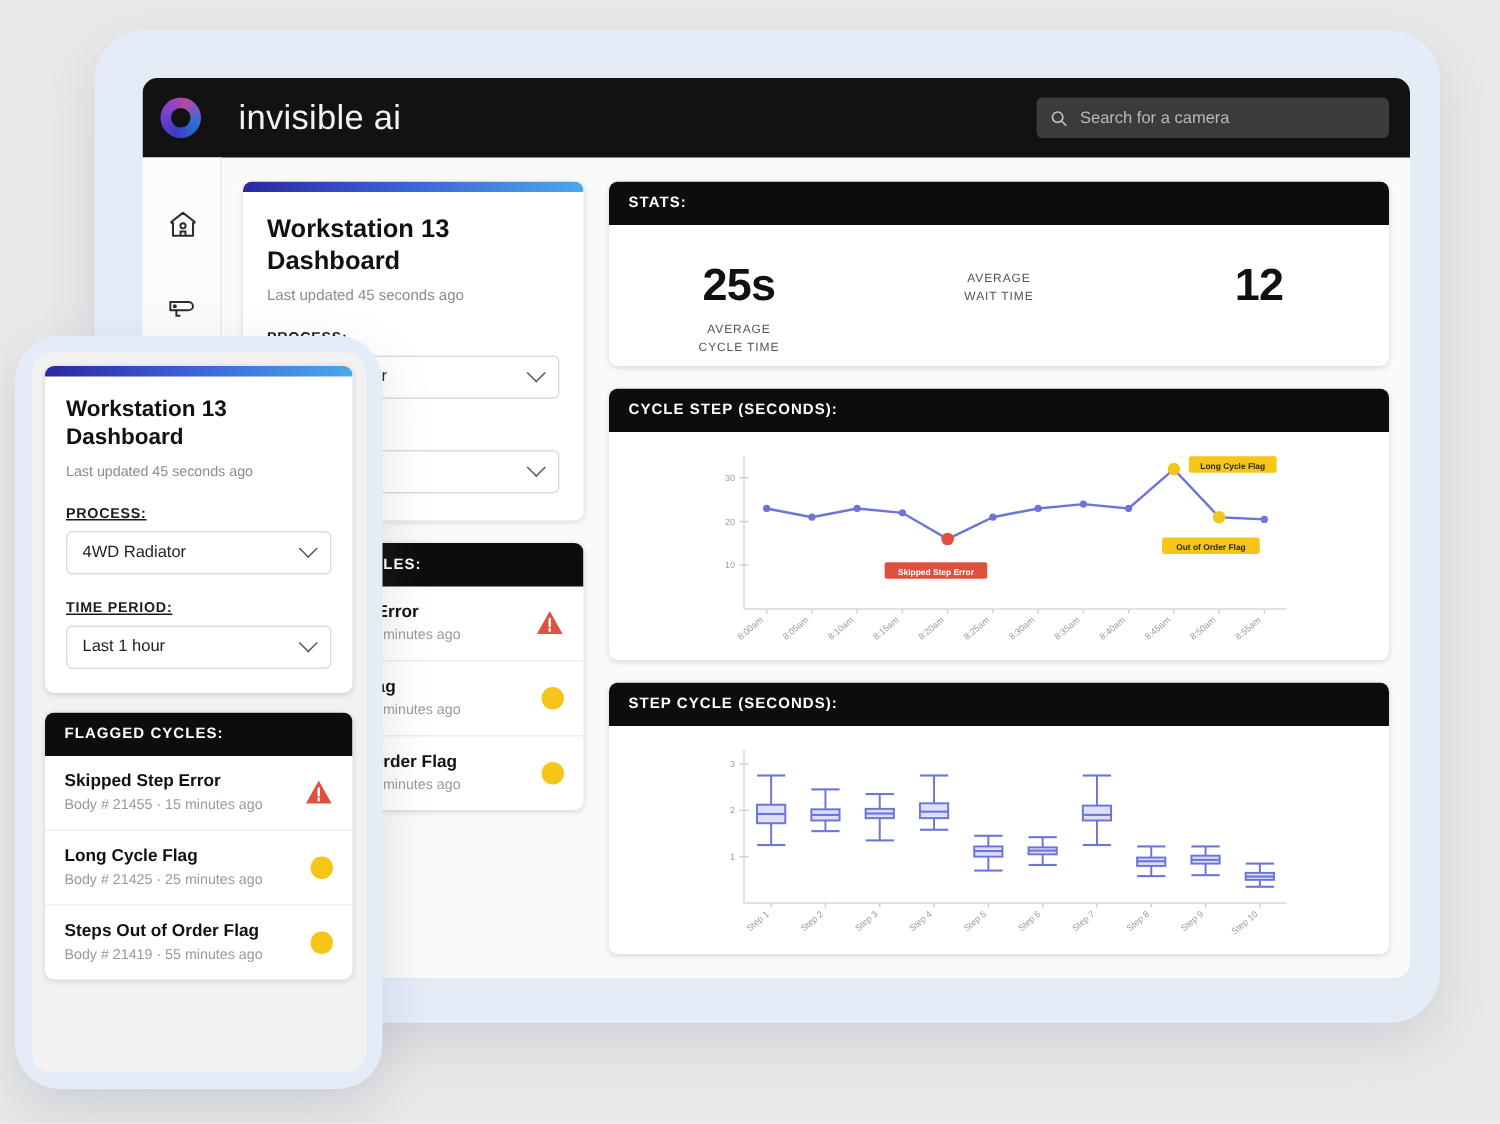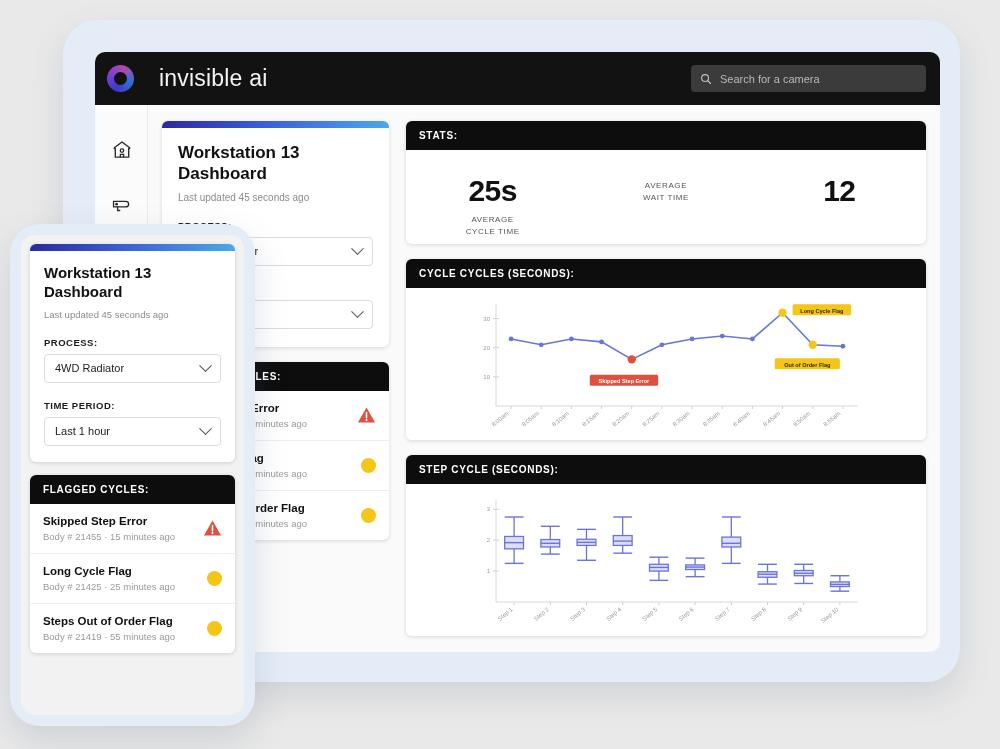--- a/index.html
+++ b/index.html
@@ -76,21 +76,21 @@
 
   .card {
     background: #fff; border-radius: 6px;
     box-shadow: 0 1px 4px rgba(0,0,0,0.14);
     overflow: hidden;
   }
   .grad-bar { height: 7px; background: linear-gradient(90deg,#2a2a9e 0%, #3b5fd4 45%, #4ba8e8 100%); }
   .dash-body { padding: 14px 16px 18px; }
   .dash-title { font-size: 17px; font-weight: bold; line-height: 1.25; color: #111; }
   .dash-sub { font-size: 10px; color: #8b8b8b; margin-top: 7px; }
-  .field-label { font-size: 9.5px; font-weight: bold; color: #1a1a1a; letter-spacing: .5px; margin-top: 17px; }
+  .field-label { font-size: 9.5px; font-weight: bold; color: #1a1a1a; letter-spacing: .5px; margin-top: 17px; text-decoration: underline; }
   .select {
     margin-top: 6px; height: 29px; border: 1px solid #dcdcdc; border-radius: 4px;
     display: flex; align-items: center; justify-content: space-between;
     padding: 0 10px; font-size: 11px; color: #222; background: #fff;
   }
   .chev { width: 9px; height: 9px; border-right: 1.6px solid #555; border-bottom: 1.6px solid #555;
           transform: rotate(45deg) translate(-2px,-2px); }
 
   
   .blk-head {
@@ -245,21 +245,21 @@
               <div class="stat">
                 <div class="stat-lbl">AVERAGE<br>WAIT TIME</div>
               </div>
               <div class="stat">
                 <div class="stat-val">12</div>
               </div>
             </div>
         </div>
 
         <div class="card">
-          <div class="blk-head">CYCLE CYCLES (SECONDS):</div>
+          <div class="blk-head">CYCLE STEP (SECONDS):</div>
           <div class="chart-body">
             <svg id="line-chart" viewBox="0 0 400 150" width="100%" height="150">
                 <line x1="30" y1="8" x2="30" y2="110" stroke="#d8d8d8" stroke-width="1"></line>
                 <line x1="30" y1="110" x2="392" y2="110" stroke="#d8d8d8" stroke-width="1"></line>
                 <line x1="27" y1="80.85714285714286" x2="33" y2="80.85714285714286" stroke="#d0d0d0" stroke-width="1"></line>
                 <text x="24" y="82.85714285714286" text-anchor="end" class="axis-lbl">10</text>
                 <line x1="27" y1="51.714285714285715" x2="33" y2="51.714285714285715" stroke="#d0d0d0" stroke-width="1"></line>
                 <text x="24" y="53.714285714285715" text-anchor="end" class="axis-lbl">20</text>
                 <line x1="27" y1="22.57142857142857" x2="33" y2="22.57142857142857" stroke="#d0d0d0" stroke-width="1"></line>
                 <text x="24" y="24.57142857142857" text-anchor="end" class="axis-lbl">30</text>

